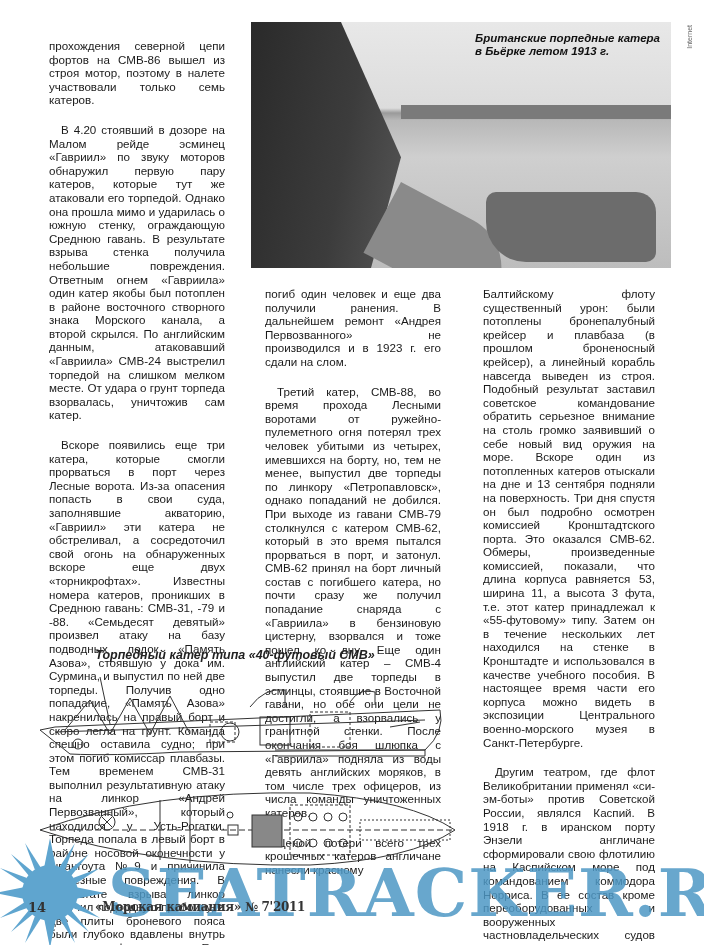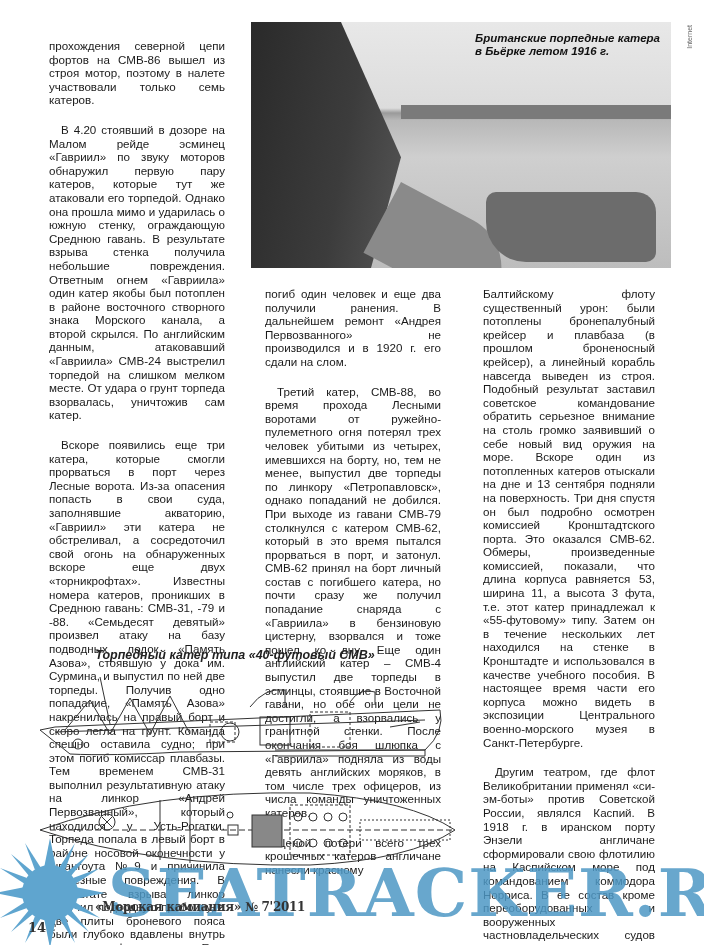--- a/index.html
+++ b/index.html
@@ -54,21 +54,21 @@
   #drawing-title {
     position: absolute; left: 0; top: 648px; width: 470px; text-align: center;
     font-style: italic; font-weight: bold; font-size: 12.5px; color: #222;
   }
   #side-view { position: absolute; left: 30px; top: 672px; width: 425px; height: 85px; }
   #plan-view { position: absolute; left: 30px; top: 785px; width: 425px; height: 85px; }
 
   #sun { position: absolute; left: -5px; top: 838px; width: 110px; height: 110px; }
   #page-number {
     position: absolute; left: 28px; top: 900px; font-size: 13px; font-weight: bold;
-    color: #333; font-family: "DejaVu Serif", serif; margin-top: 20px;
+    color: #333; font-family: "DejaVu Serif", serif;
   }
   #journal-title {
     position: absolute; left: 95px; top: 900px; font-size: 12px; font-weight: bold;
     color: #333; font-family: "DejaVu Serif", serif; letter-spacing: -0.3px;
   }
   #watermark {
     position: absolute; left: 108px; top: 860px; font-size: 66px; line-height: 66px;
     font-weight: bold; font-family: "DejaVu Serif", serif;
     color: rgba(78, 152, 196, 0.85); letter-spacing: 1px; white-space: nowrap;
   }
@@ -81,25 +81,25 @@
   <p>В 4.20 стоявший в дозоре на Малом рейде эсминец «Гавриил» по звуку моторов обнаружил первую пару катеров, которые тут же атаковали его торпедой. Однако она прошла мимо и ударилась о южную стенку, ограждающую Среднюю гавань. В результате взрыва стенка получила небольшие повреждения. Ответным огнем «Гавриила» один катер якобы был потоплен в районе восточного створного знака Морского канала, а второй скрылся. По английским данным, атаковавший «Гавриила» СМВ-24 выстрелил торпедой на слишком мелком месте. От удара о грунт торпеда взорвалась, уничтожив сам катер.</p>
   <p>Вскоре появились еще три катера, которые смогли прорваться в порт через Лесные ворота. Из-за опасения попасть в свои суда, заполнявшие акваторию, «Гавриил» эти катера не обстреливал, а сосредоточил свой огонь на обнаруженных вскоре еще двух «торникрофтах». Известны номера катеров, проникших в Среднюю гавань: СМВ-31, -79 и -88. «Семьдесят девятый» произвел атаку на базу подводных лодок «Память Азова», стоявшую у дока им. Сурмина, и выпустил по ней две торпеды. Получив одно попадание, «Память Азова» накренилась на правый борт и скоро легла на грунт. Команда спешно оставила судно; при этом погиб комиссар плавбазы. Тем временем СМВ-31 выполнил результативную атаку на линкор «Андрей Первозванный», который находился у Усть-Рогатки. Торпеда попала в левый борт в районе носовой оконечности у шпангоута №9 и причинила серьезные повреждения. В результате взрыва линкор получил подводную пробоину, а две плиты броневого пояса были глубоко вдавлены внутрь и сильно деформированы. Еще четыре бронеплиты сорвало с места. Затопленными оказались ряд помещений на протяжении от 3-го до 15-го шпангоутов. Из команды линкора</p>
 </div>
 
 <div id="photo">
   <div class="shore"></div>
   <div class="hull"></div>
   <div class="boat1"></div>
   <div class="boat2"></div>
 </div>
-<div id="photo-caption">Британские порпедные катера в Бьёрке летом 1916 г.</div>
+<div id="photo-caption">Британские порпедные катера в Бьёрке летом 1913 г.</div>
 <div id="photo-credit">Internet</div>
 
 <div id="col2" class="col">
-  <p class="noindent">погиб один человек и еще два получили ранения. В дальнейшем ремонт «Андрея Первозванного» не производился и в 1920 г. его сдали на слом.</p>
+  <p class="noindent">погиб один человек и еще два получили ранения. В дальнейшем ремонт «Андрея Первозванного» не производился и в 1923 г. его сдали на слом.</p>
   <p>Третий катер, СМВ-88, во время прохода Лесными воротами от ружейно-пулеметного огня потерял трех человек убитыми из четырех, имевшихся на борту, но, тем не менее, выпустил две торпеды по линкору «Петропавловск», однако попаданий не добился. При выходе из гавани СМВ-79 столкнулся с катером СМВ-62, который в это время пытался прорваться в порт, и затонул. СМВ-62 принял на борт личный состав с погибшего катера, но почти сразу же получил попадание снаряда с «Гавриила» в бензиновую цистерну, взорвался и тоже пошел ко дну. Еще один английский катер – СМВ-4 выпустил две торпеды в эсминцы, стоявшие в Восточной гавани, но обе они цели не достигли, а взорвались у гранитной стенки. После окончания боя шлюпка с «Гавриила» подняла из воды девять английских моряков, в том числе трех офицеров, из числа команды уничтоженных катеров.</p>
   <p>Ценой потери всего трех крошечных катеров англичане нанесли красному</p>
 </div>
 
 <div id="col3" class="col">
   <p class="noindent">Балтийскому флоту существенный урон: были потоплены бронепалубный крейсер и плавбаза (в прошлом броненосный крейсер), а линейный корабль навсегда выведен из строя. Подобный результат заставил советское командование обратить серьезное внимание на столь громко заявивший о себе новый вид оружия на море. Вскоре один из потопленных катеров отыскали на дне и 13 сентября подняли на поверхность. Три дня спустя он был подробно осмотрен комиссией Кронштадтского порта. Это оказался СМВ-62. Обмеры, произведенные комиссией, показали, что длина корпуса равняется 53, ширина 11, а высота 3 фута, т.е. этот катер принадлежал к «55-футовому» типу. Затем он в течение нескольких лет находился на стенке в Кронштадте и использовался в качестве учебного пособия. В настоящее время части его корпуса можно видеть в экспозиции Центрального военно-морского музея в Санкт-Петербурге.</p>
   <p>Другим театром, где флот Великобритании применял «си-эм-боты» против Советской России, являлся Каспий. В 1918 г. в иранском порту Энзели англичане сформировали свою флотилию на Каспийском море под командованием коммодора Норриса. В ее состав кроме переоборудованных и вооруженных частновладельческих судов позднее вошли также 12 торпедных катеров 40-футового типа: СМВ-45, -46, -51, -52, -53, -54, -55, -56, -57, -58, -60 и -61. Эти катера были заказаны Английским адмиралтейством в январе 1916 г. и строились разными английскими фирмами: СМВ-45 – «J.W. Brooke» в Лоустофте, СМВ-46, -53, -54 – «Frank Maynard» в Чисвике, СМВ-51, -52, -60, -61 – «Salter Brothers» в Оксфорде, СМВ-57, -58 — «Willis &amp; Packham» в Ситтингбурне и только СМВ-55 и -56 были построены фирмой-прародителем «John I. Thornycroft &amp; Co.» в Хэмптоне. Все они были вначале доставлены морем в Батум, а потом по железной дороге перевезены в Баку. В следую-</p>
 </div>
 
 <div id="drawing-title">Торпедный катер типа «40-футовый СМВ»</div>

